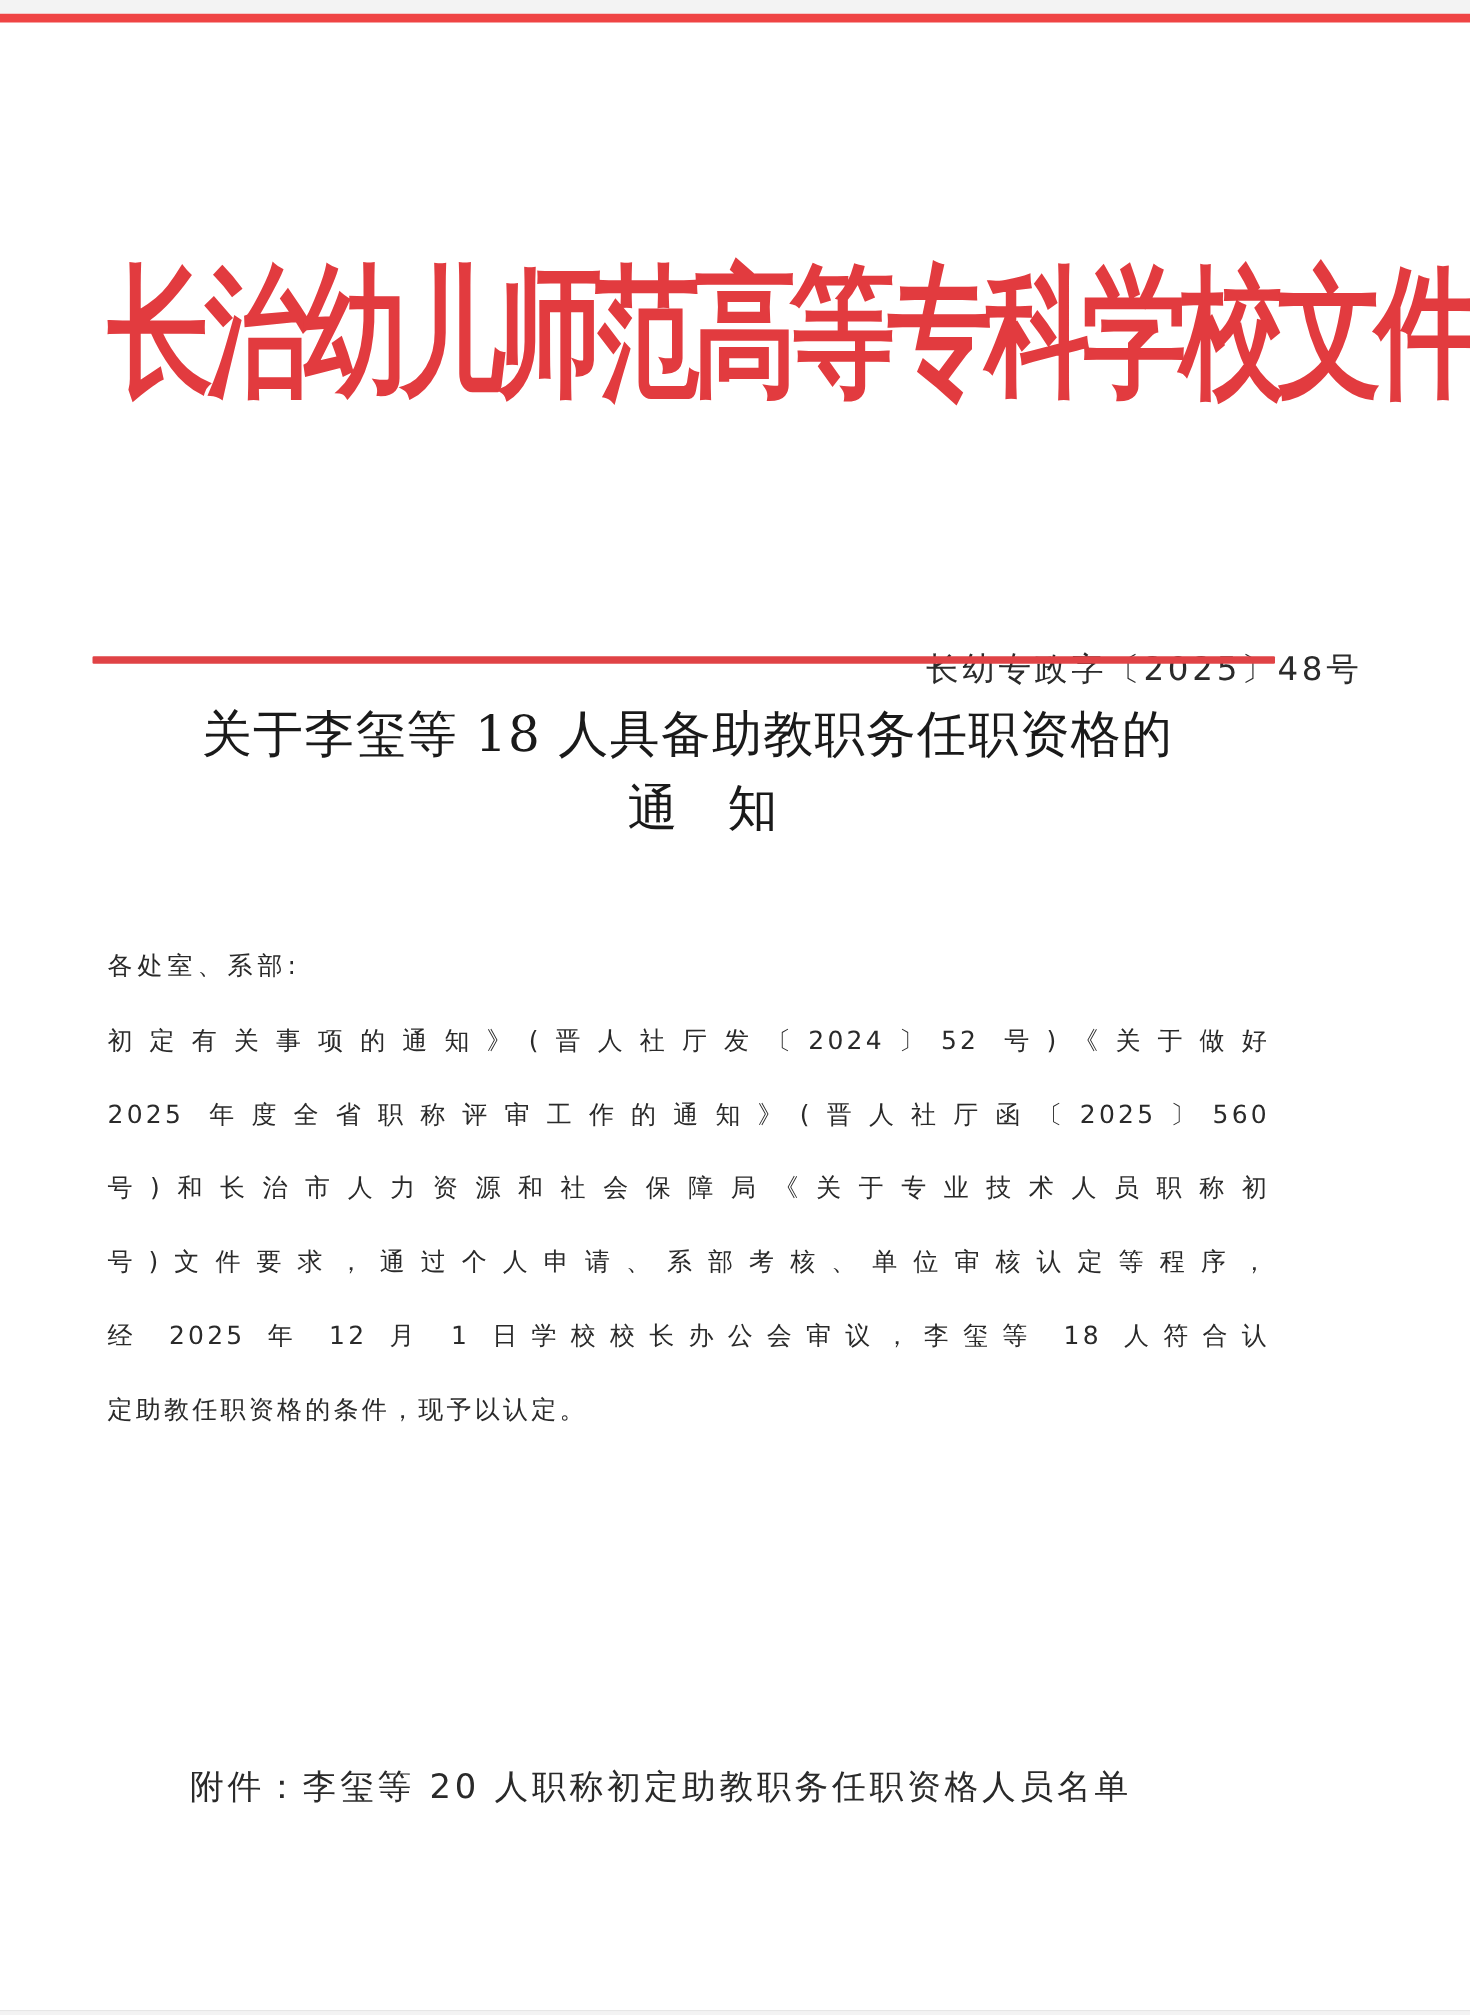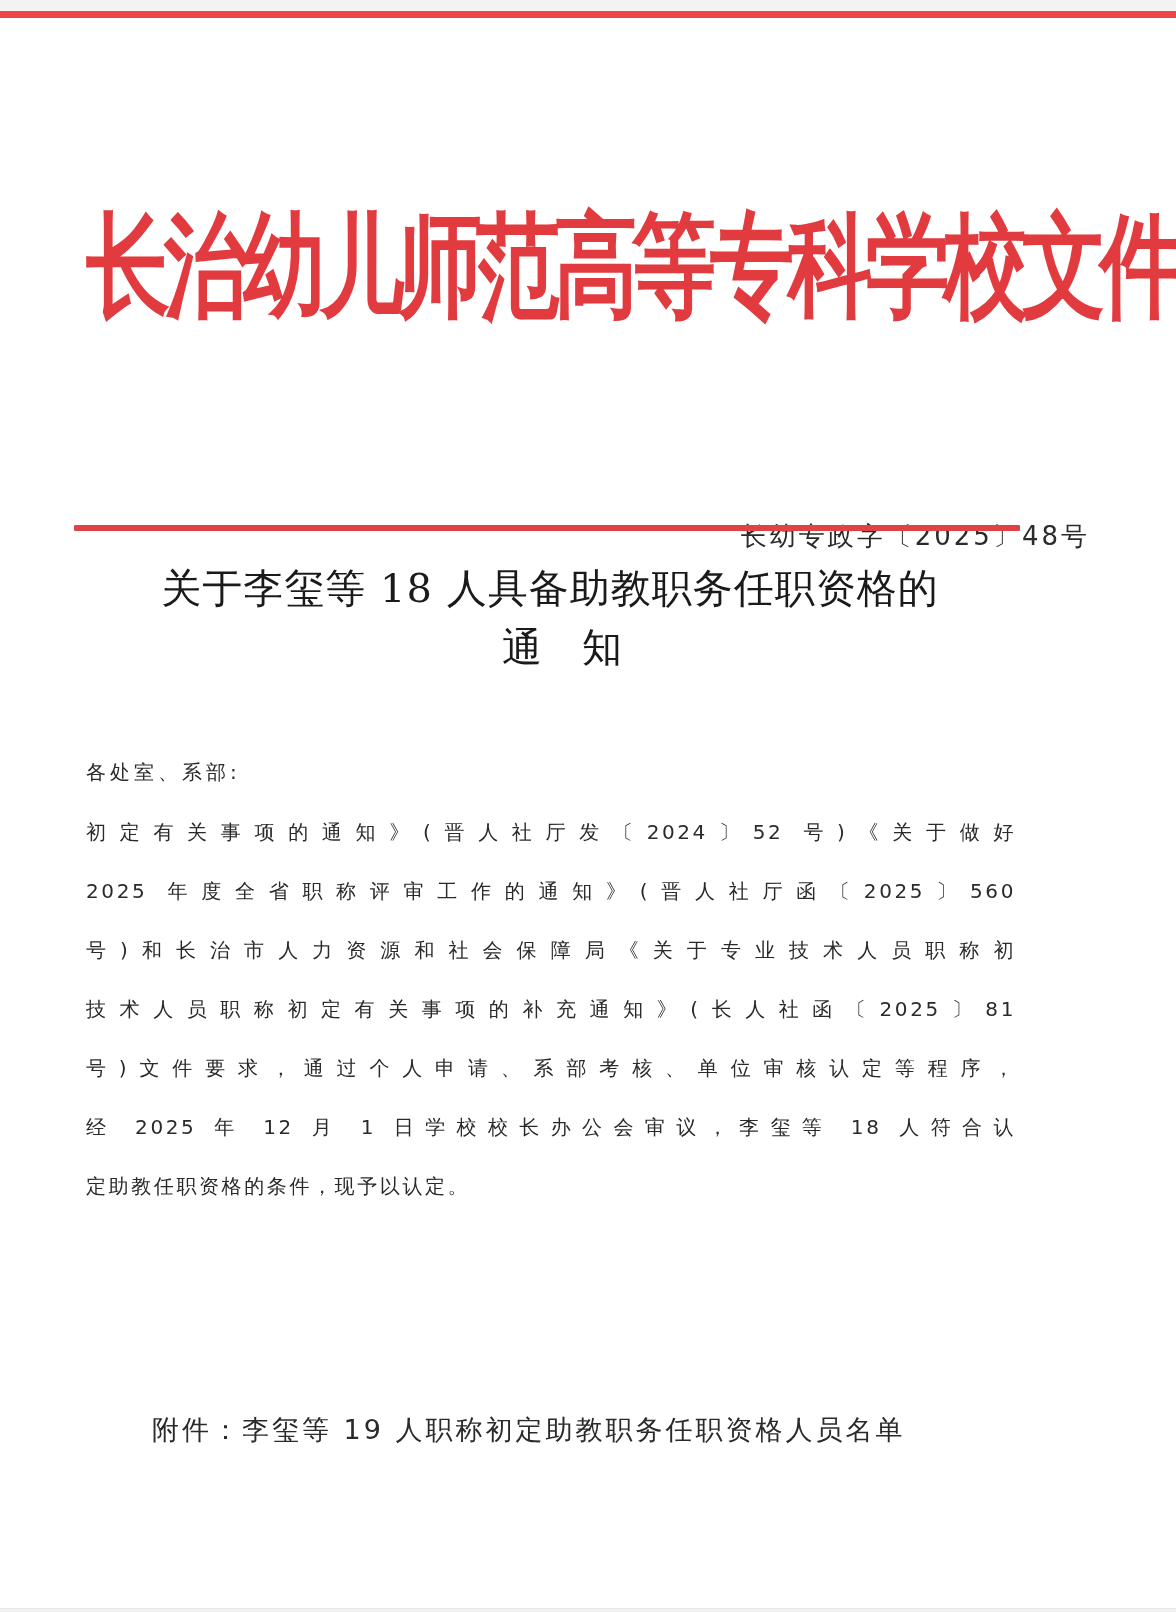--- a/index.html
+++ b/index.html
@@ -65,19 +65,18 @@
 
 <div class="title l1">关于李玺等 18 人具备助教职务任职资格的</div>
 <div class="title l2">通知</div>
 
 <div class="body-text salutation">各处室、系部:</div>
 
 <div class="body-text paragraph">
   <span class="line">初定有关事项的通知》(晋人社厅发〔2024〕52 号)《关于做好</span>
   <span class="line">2025 年度全省职称评审工作的通知》(晋人社厅函〔2025〕560</span>
   <span class="line">号)和长治市人力资源和社会保障局《关于专业技术人员职称初</span>
-  <span class="line">技术人员职称初定有关事项的补充通知》(长人社函〔2025〕81</span>
   <span class="line">号)文件要求，通过个人申请、系部考核、单位审核认定等程序，</span>
   <span class="line">经 2025 年 12 月 1 日学校校长办公会审议，李玺等 18 人符合认</span>
   <span class="line last">定助教任职资格的条件，现予以认定。</span>
 </div>
 
-<div class="attachment">附件：李玺等 19 人职称初定助教职务任职资格人员名单</div>
+<div class="attachment">附件：李玺等 20 人职称初定助教职务任职资格人员名单</div>
 
 </body></html>

